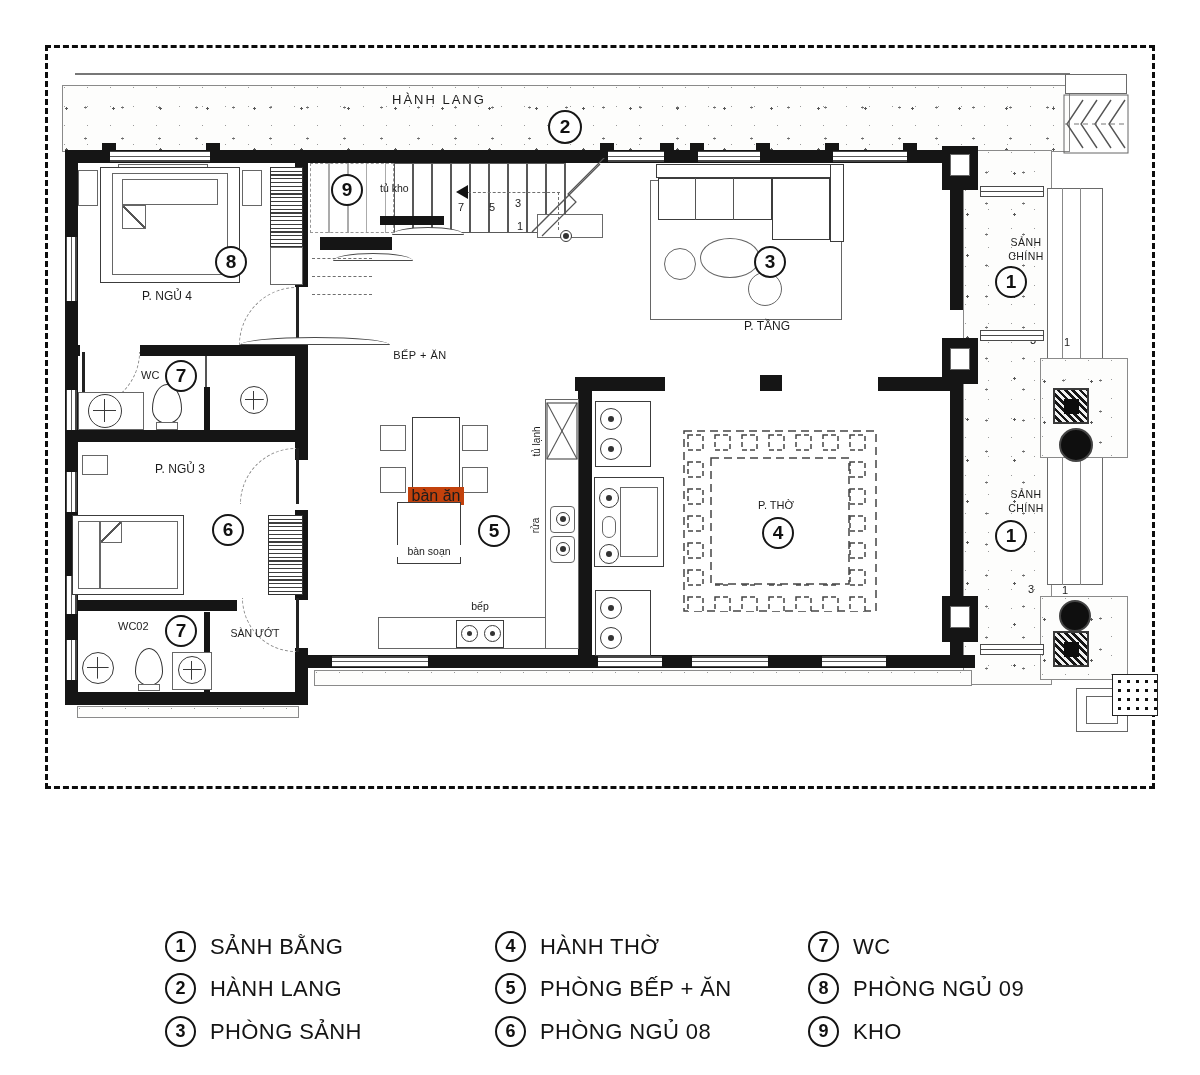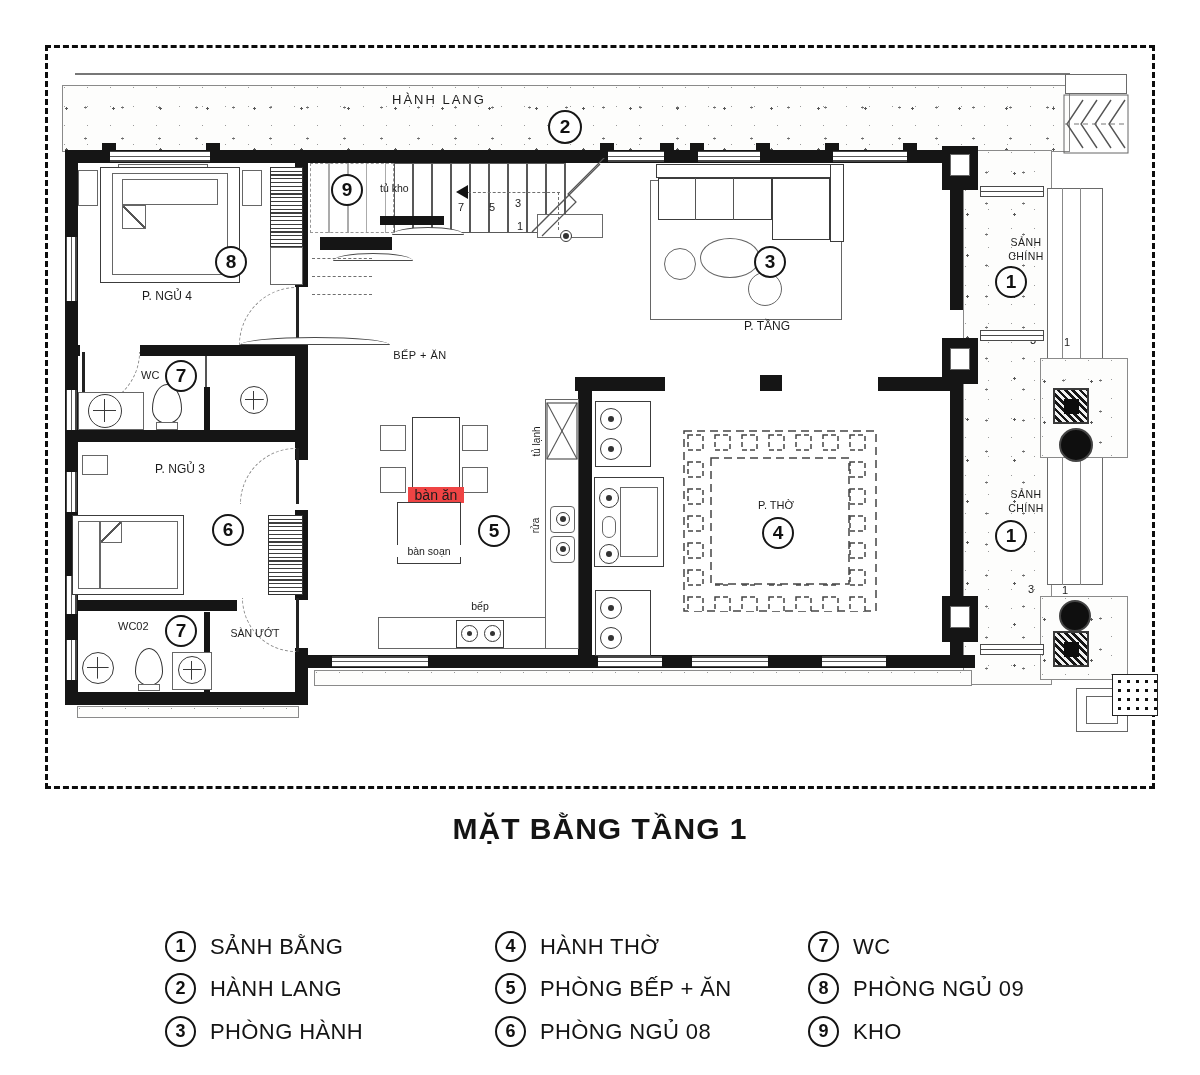--- a/index.html
+++ b/index.html
@@ -250,21 +250,21 @@
   <div class="lbl ctr" style="left:514px;top:220px;width:12px;font-size:11px">1</div>
   <div class="lbl" style="left:380px;top:182px;font-size:10.5px">tủ kho</div>
   <div class="circ c32" style="left:331px;top:174px">9</div>
 
   <div class="lbl ctr" style="left:385px;top:349px;width:70px;font-size:11px;letter-spacing:.5px">BẾP + ĂN</div>
   <div class="f1" style="left:380px;top:425px;width:26px;height:26px"></div>
   <div class="f1" style="left:462px;top:425px;width:26px;height:26px"></div>
   <div class="f1" style="left:380px;top:467px;width:26px;height:26px"></div>
   <div class="f1" style="left:462px;top:467px;width:26px;height:26px"></div>
   <div class="f" style="left:412px;top:417px;width:48px;height:92px"></div>
-  <div class="lbl ctr" style="left:408px;top:487px;width:56px;font-size:14px;background:#ef4444">bàn ăn</div>
+  <div class="lbl ctr" style="left:408px;top:487px;width:56px;font-size:16px;background:#c2410c">bàn ăn</div>
   <div class="f" style="left:397px;top:502px;width:64px;height:62px"></div>
   <div class="lbl ctr" style="left:394px;top:545px;width:70px;font-size:10.5px;background:#fff">bàn soạn</div>
   <div class="circ c32" style="left:478px;top:515px">5</div>
   <div class="f1" style="left:378px;top:617px;width:168px;height:32px"></div>
   <div class="f" style="left:456px;top:620px;width:48px;height:28px"></div>
   <div class="burner" style="left:461px;top:625px;width:17px;height:17px"></div>
   <div class="burner" style="left:484px;top:625px;width:17px;height:17px"></div>
   <div class="lbl ctr" style="left:460px;top:600px;width:40px;font-size:10.5px">bếp</div>
   <div class="f1" style="left:545px;top:399px;width:34px;height:250px"></div>
   <svg class="abs" style="left:546px;top:402px" width="32" height="58">
@@ -317,33 +317,32 @@
   <div class="circ c32" style="left:754px;top:246px">3</div>
   <div class="lbl ctr" style="left:727px;top:319px;width:80px;font-size:12px">P. TẦNG</div>
 
   <div class="lbl ctr" style="left:1000px;top:236px;width:52px;font-size:10.5px;letter-spacing:.5px">SẢNH</div>
   <div class="lbl ctr" style="left:1000px;top:250px;width:52px;font-size:10.5px;letter-spacing:.5px">CHÍNH</div>
   <div class="circ c32" style="left:995px;top:266px">1</div>
   <div class="lbl ctr" style="left:1000px;top:488px;width:52px;font-size:10.5px;letter-spacing:.5px">SẢNH</div>
   <div class="lbl ctr" style="left:1000px;top:502px;width:52px;font-size:10.5px;letter-spacing:.5px">CHÍNH</div>
   <div class="circ c32" style="left:995px;top:520px">1</div>
 
-  <div id="title">MẶT BẰNG TẦNG 1</div>
 
   <div class="lg-row" style="left:165px;top:931px">
     <span class="lg-circ">1</span>
     <span class="lg-lbl">SẢNH BẰNG</span>
   </div>
   <div class="lg-row" style="left:165px;top:973px">
     <span class="lg-circ">2</span>
     <span class="lg-lbl">HÀNH LANG</span>
   </div>
   <div class="lg-row" style="left:165px;top:1016px">
     <span class="lg-circ">3</span>
-    <span class="lg-lbl">PHÒNG HÀNH</span>
+    <span class="lg-lbl">PHÒNG SẢNH</span>
   </div>
   <div class="lg-row" style="left:495px;top:931px">
     <span class="lg-circ">4</span>
     <span class="lg-lbl">HÀNH THỜ</span>
   </div>
   <div class="lg-row" style="left:495px;top:973px">
     <span class="lg-circ">5</span>
     <span class="lg-lbl">PHÒNG BẾP + ĂN</span>
   </div>
   <div class="lg-row" style="left:495px;top:1016px">

